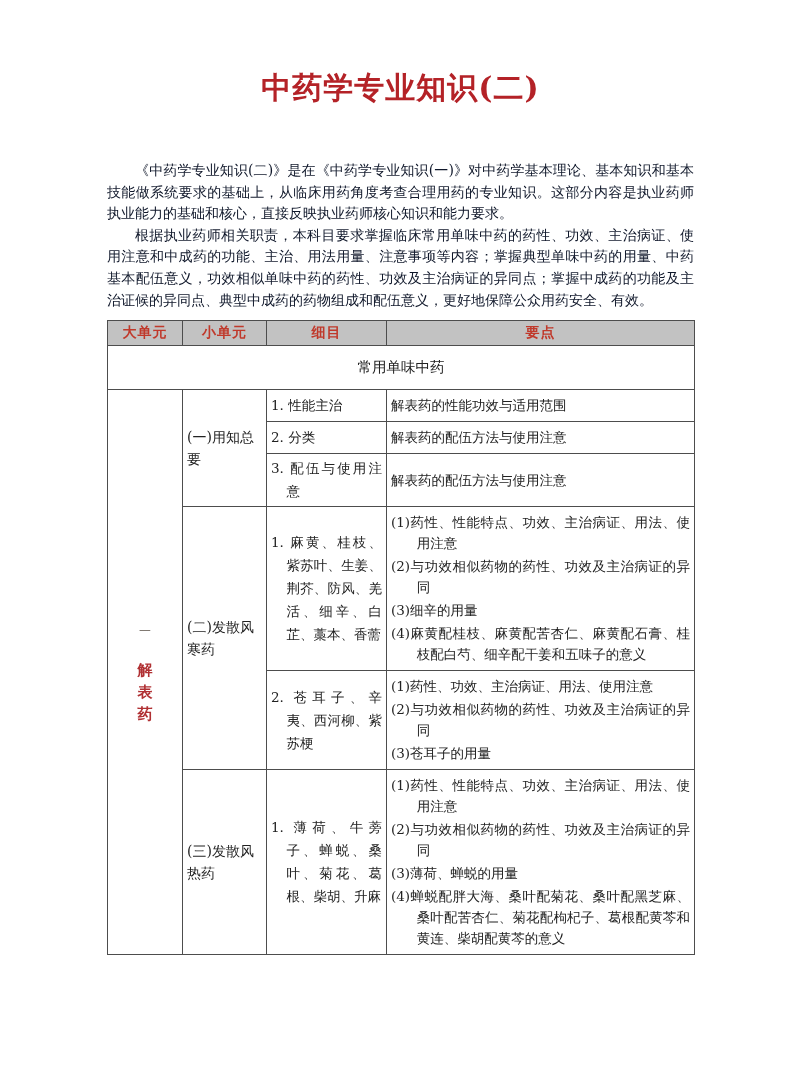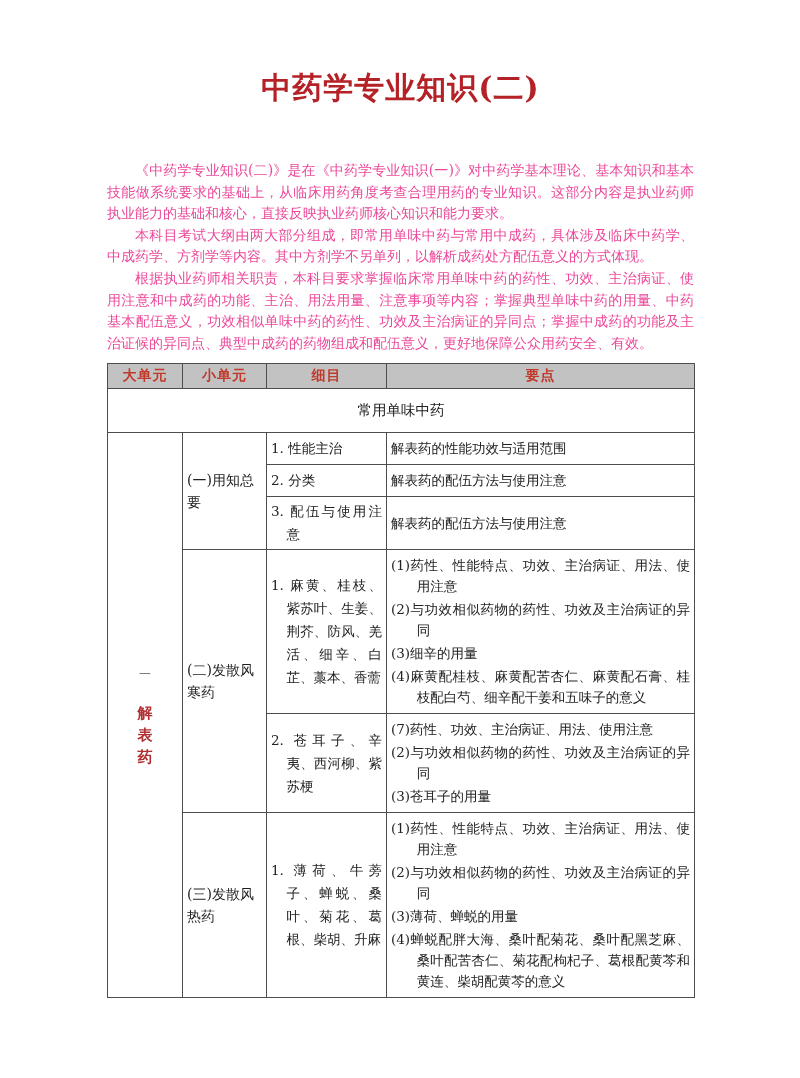--- a/index.html
+++ b/index.html
@@ -26,21 +26,21 @@
     color:#b42227;
     line-height:40px;
   }
   
   .intro p{
     margin:0;
     font-size:14px;
     line-height:21.6px;
     text-align:justify;
     text-indent:2em;
-    color:#ec4899;
+    color:#0f172a;
   }
   .intro{margin-bottom:9px;}
   
   table.outline{
     width:587px;
     border-collapse:collapse;
     table-layout:fixed;
     font-size:13.5px;
     color:#222222;
   }
@@ -124,21 +124,20 @@
 </style>
 </head>
 <body>
 
 <div class="page">
 
   <h1 class="doc-title">中药学专业知识(二)</h1>
 
   <div class="intro">
     <p>《中药学专业知识(二)》是在《中药学专业知识(一)》对中药学基本理论、基本知识和基本技能做系统要求的基础上，从临床用药角度考查合理用药的专业知识。这部分内容是执业药师执业能力的基础和核心，直接反映执业药师核心知识和能力要求。</p>
-    <p>本科目考试大纲由两大部分组成，即常用单味中药与常用中成药，具体涉及临床中药学、中成药学、方剂学等内容。其中方剂学不另单列，以解析成药处方配伍意义的方式体现。</p>
     <p>根据执业药师相关职责，本科目要求掌握临床常用单味中药的药性、功效、主治病证、使用注意和中成药的功能、主治、用法用量、注意事项等内容；掌握典型单味中药的用量、中药基本配伍意义，功效相似单味中药的药性、功效及主治病证的异同点；掌握中成药的功能及主治证候的异同点、典型中成药的药物组成和配伍意义，更好地保障公众用药安全、有效。</p>
   </div>
 
   <table class="outline">
     <colgroup>
         <col class="c1">
         <col class="c2">
         <col class="c3">
         <col class="c4">
       </colgroup>
@@ -202,21 +201,21 @@
         <div class="pt hang">(3)细辛的用量</div>
         <div class="pt hang">(4)麻黄配桂枝、麻黄配苦杏仁、麻黄配石膏、桂枝配白芍、细辛配干姜和五味子的意义</div>
       </td>
     </tr>
 
     <tr>
       <td class="item-cell">
         <div class="item">2. 苍耳子、辛夷、西河柳、紫苏梗</div>
       </td>
       <td class="points-cell">
-        <div class="pt hang">(7)药性、功效、主治病证、用法、使用注意</div>
+        <div class="pt hang">(1)药性、功效、主治病证、用法、使用注意</div>
         <div class="pt hang">(2)与功效相似药物的药性、功效及主治病证的异同</div>
         <div class="pt hang">(3)苍耳子的用量</div>
       </td>
     </tr>
 
     <tr>
       <td class="subunit-cell">(三)发散风热药</td>
       <td class="item-cell">
         <div class="item">1. 薄荷、牛蒡子、蝉蜕、桑叶、菊花、葛根、柴胡、升麻</div>
       </td>

